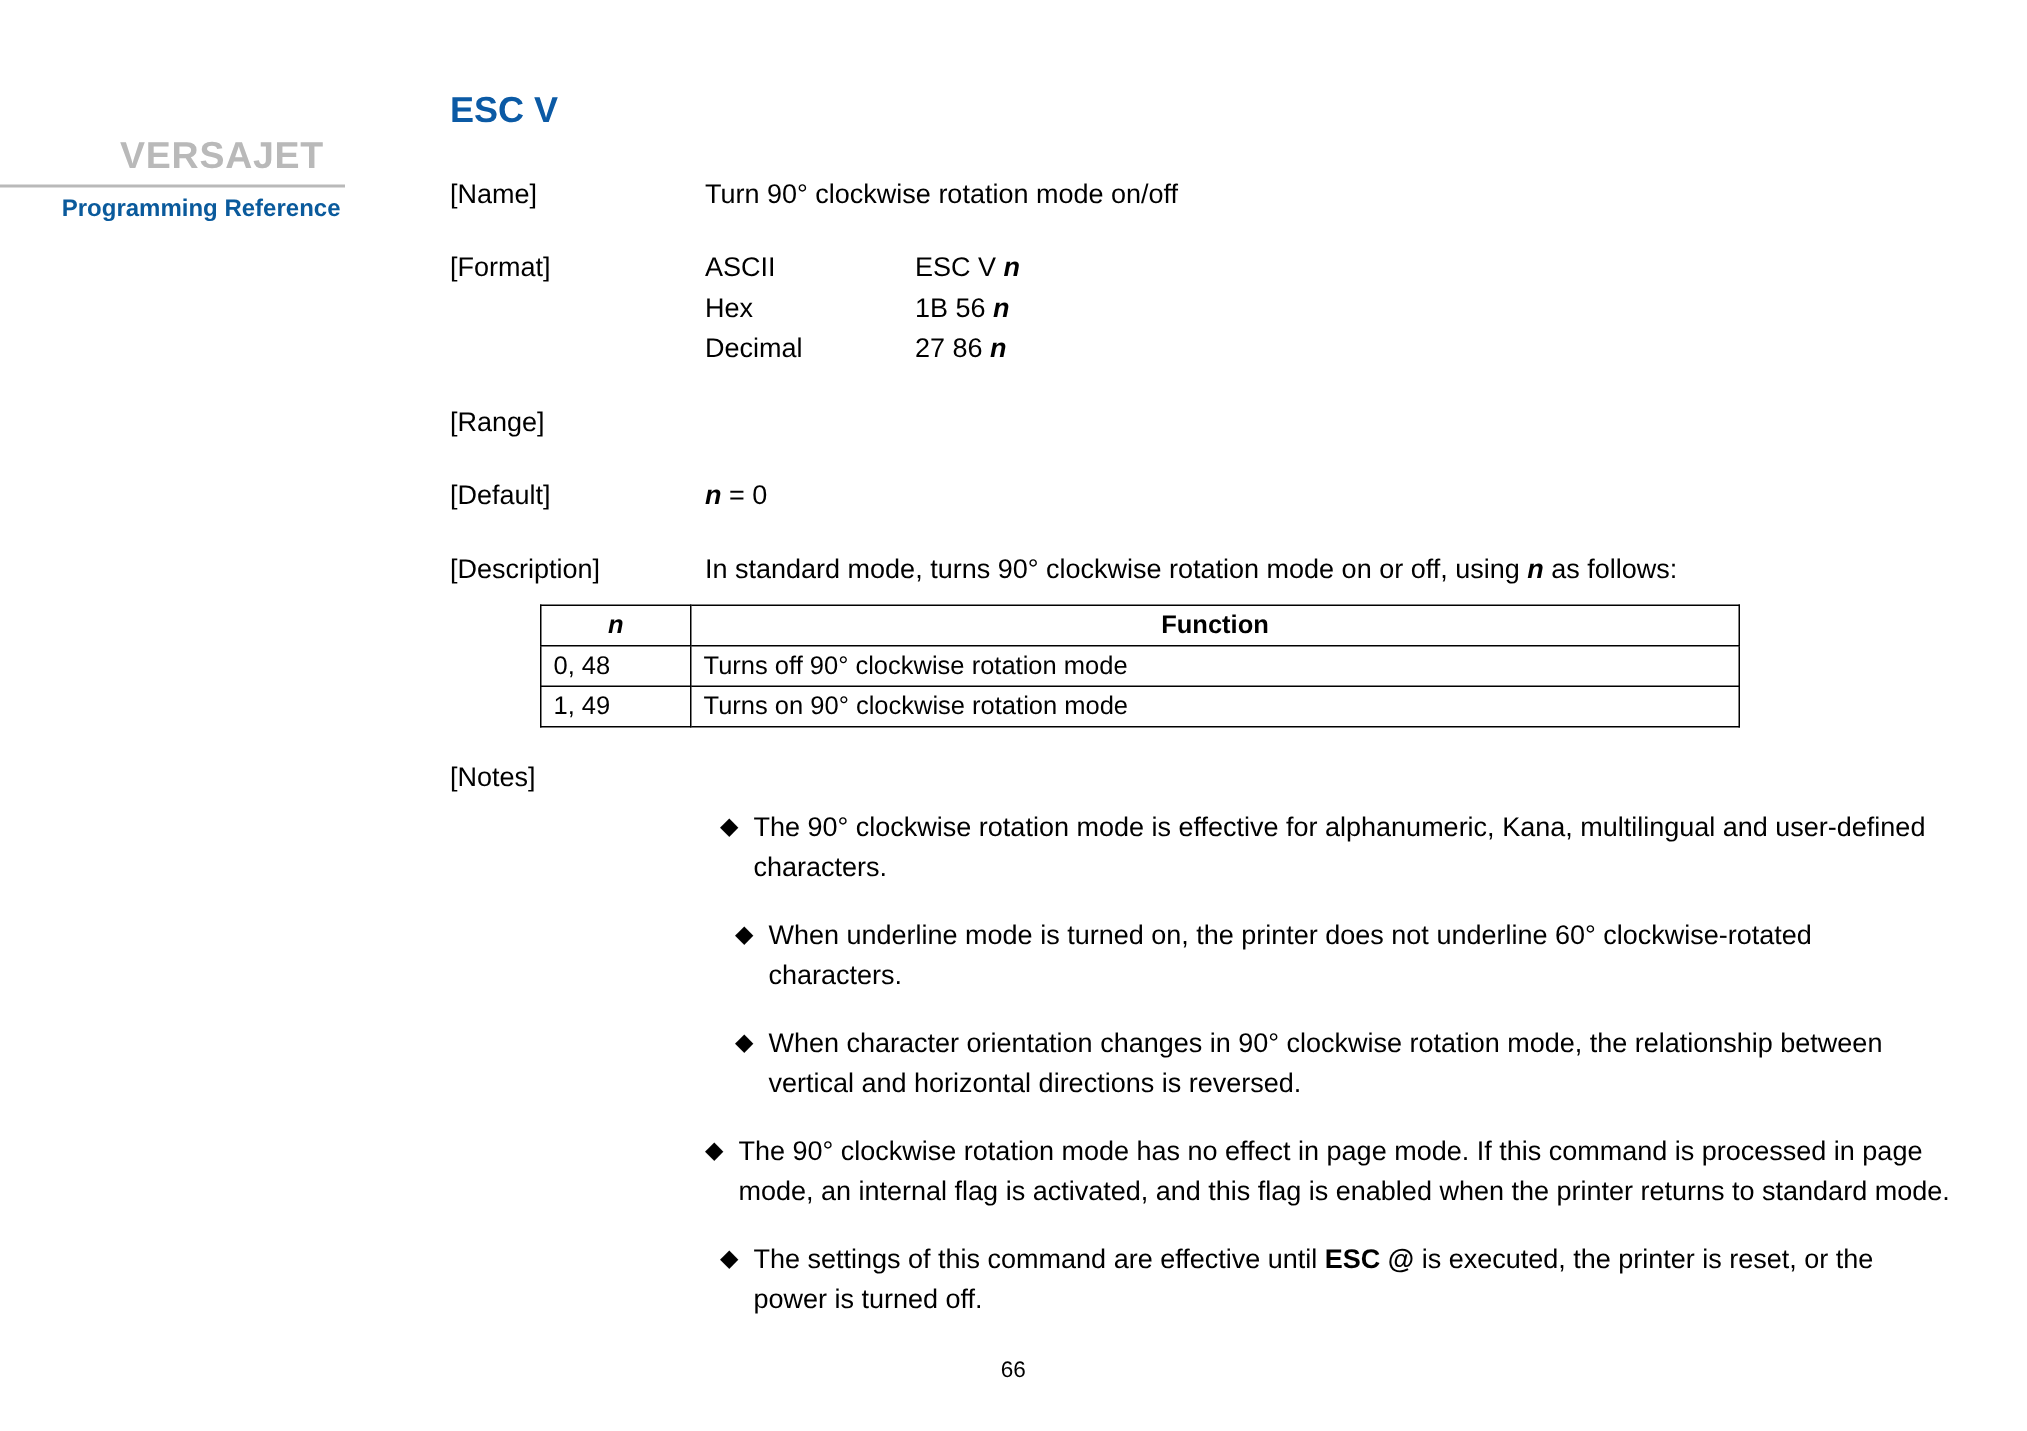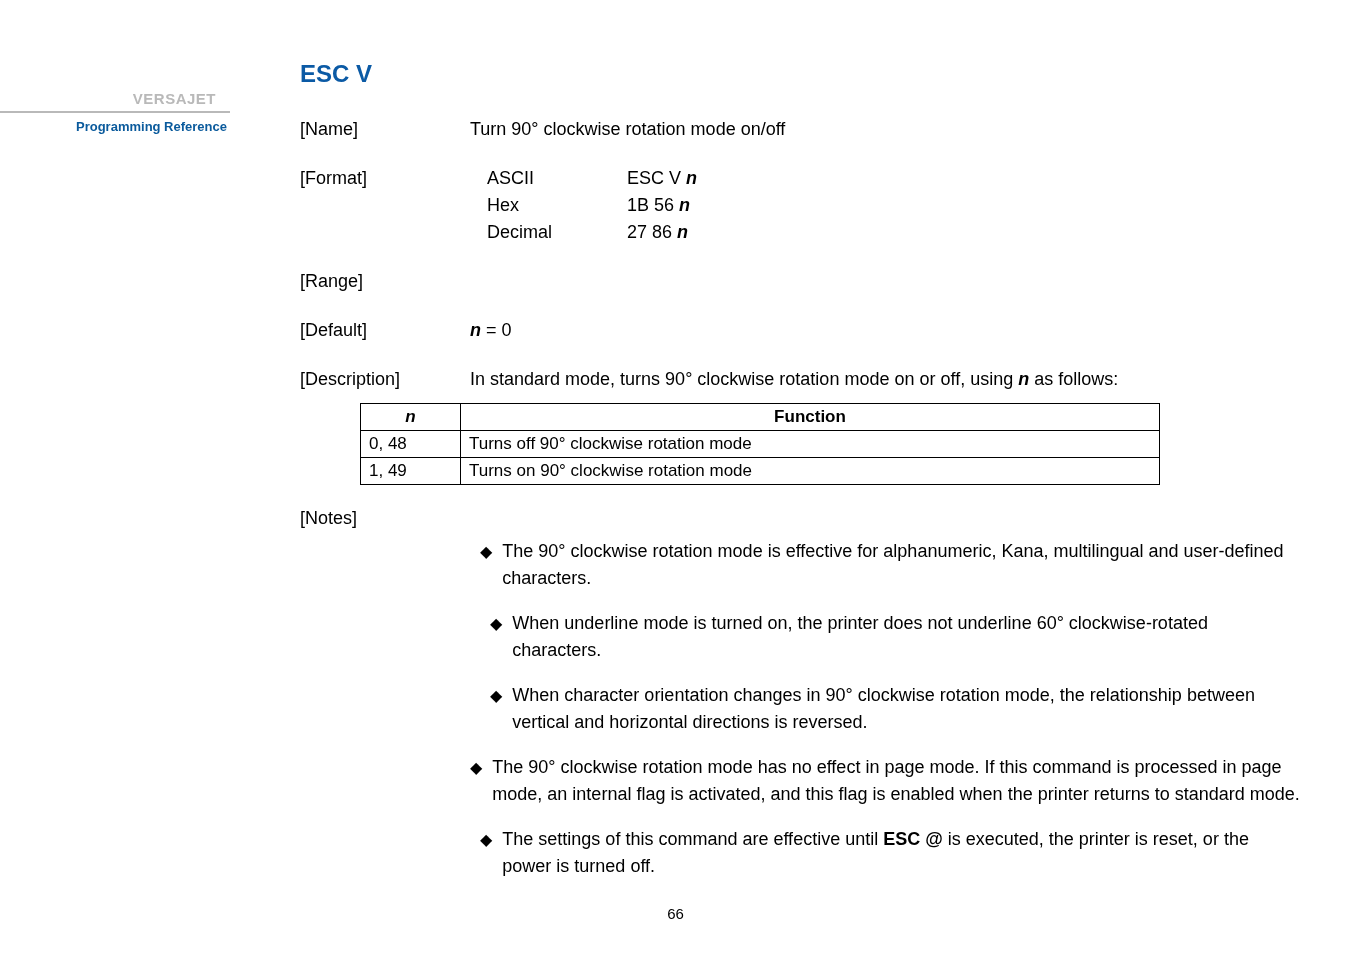--- a/index.html
+++ b/index.html
@@ -20,34 +20,34 @@
     padding-top: 60px;
   }
   .sidebar {
     width: 230px;
     flex-shrink: 0;
     padding-top: 30px;
   }
   .brand {
     text-align: right;
     padding-right: 14px;
-    font-size: 15px;
+    font-size: 25px;
     font-weight: bold;
     color: #b9b9b9;
     letter-spacing: 0.5px;
   }
   .brand-line {
     border: none;
     border-top: 2px solid #b9b9b9;
     margin: 4px 0 6px 0;
   }
   .sub-brand {
     text-align: right;
     padding-right: 3px;
-    font-size: 13px;
+    font-size: 16px;
     font-weight: bold;
     color: #0a5a9c;
   }
   .main {
     flex: 1;
     padding-left: 70px;
     padding-right: 50px;
   }
   .cmd-title {
     font-weight: bold;
@@ -58,21 +58,21 @@
   .row {
     display: flex;
     margin-bottom: 22px;
     line-height: 1.5;
   }
   .label {
     width: 170px;
     flex-shrink: 0;
   }
   .val { flex: 1; }
-  .fmt-grid { display: grid; grid-template-columns: 140px 1fr; margin-left: 17px; }
+  .fmt-grid { display: grid; grid-template-columns: 140px 1fr; }
   .bi { font-weight: bold; font-style: italic; }
   table.funcs {
     border-collapse: collapse;
     margin-left: 60px;
     width: 800px;
   }
   table.funcs th, table.funcs td {
     border: 1px solid #000;
     padding: 3px 8px;
     text-align: left;

